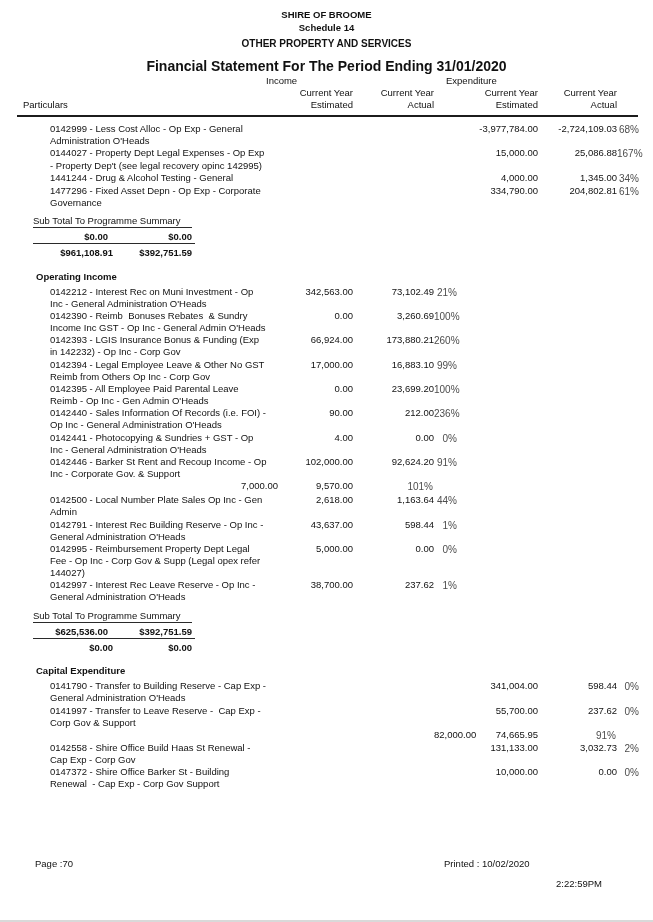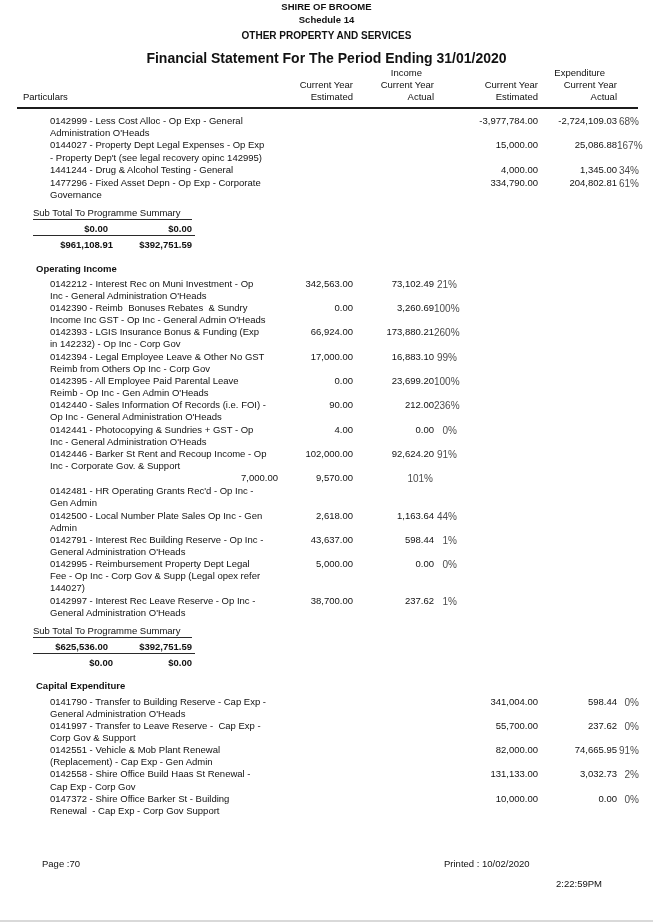--- a/index.html
+++ b/index.html
@@ -7,34 +7,34 @@
     position:relative;
     width:653px;height:922px;
     background:#fff;
     font-family:"Liberation Sans","DejaVu Sans",sans-serif;
     font-size:9.5px;line-height:12.15px;color:#111;
     overflow:hidden;
     box-sizing:border-box;
   }
   .page-bottom-edge{position:absolute;left:0;bottom:0;width:100%;height:2px;background:#d9d9d9;}
   
-  .doc-head{padding-top:0;text-align:center;}
+  .doc-head{padding-top:8px;text-align:center;}
   .t1{font-weight:bold;font-size:9.5px;line-height:13px;}
   .t3{font-weight:bold;font-size:10px;line-height:15px;padding-top:2px;}
   .subtitle{font-weight:bold;font-size:14px;padding-top:9px;}
   
   .grid{
     display:grid;
     grid-template-columns:228px 75px 81px 24px 80px 79px 23px;
     padding-left:50px;padding-right:13px;
     align-items:start;
   }
   .colhead{margin-top:3px;}
   .colhead .grp-row{display:grid;grid-template-columns:228px 156px 24px 159px 23px;padding-left:50px;padding-right:13px;}
-  .grp-label{text-align:right;position:relative;left:-12px;}
+  .grp-label{text-align:left;position:relative;left:-12px;}
   .colhead .cols{margin-top:0;}
   .ch-cell{text-align:right;}
   .particulars{align-self:end;position:relative;left:-27px;}
   .rule{height:2.5px;background:#1c1c1c;margin:3px 15px 0 17px;}
   
   .tbl{padding-top:6px;}
   .row{margin:0;}
   .desc{white-space:pre-wrap;padding-right:10px;box-sizing:border-box;}
   .num{text-align:right;}
   .pct{text-align:right;font-size:10px;line-height:12px;color:#4c4c4c;padding-top:1px;padding-right:1px;box-sizing:border-box;}
@@ -47,21 +47,21 @@
   .st-grp-exp{width:162px;}
   .st-grp .num{box-sizing:border-box;}
   .st-inc-est{width:75px;}
   .st-inc-act{width:84px;}
   .st-exp-est{width:80px;}
   .st-exp-act{width:82px;padding-right:3px;}
   .st-spacer1{width:21px;}
   
   .footer{position:absolute;top:858px;left:0;width:100%;}
   .footer span{position:absolute;white-space:nowrap;}
-  .f-page{left:42px;}
+  .f-page{left:35px;}
   .f-printed{left:444px;}
   .f-time{left:556px;margin-top:20px;}
 </style>
 </head>
 <body>
 
 <div class="page">
 
   <div class="doc-head">
     <div class="t1">SHIRE OF BROOME</div>
@@ -227,21 +227,20 @@
       </div>
       <div class="grid row">
         <div class="num">7,000.00</div>
         <div class="num">9,570.00</div>
         <div class="pct">101%</div>
         <div class="num"></div>
         <div class="num"></div>
         <div class="pct"></div>
       </div>
       <div class="grid row">
-        <div class="desc">0142481 - HR Operating Grants Rec'd - Op Inc - Gen Admin</div>
         <div class="num"></div>
         <div class="num"></div>
         <div class="pct"></div>
         <div class="num"></div>
         <div class="num"></div>
         <div class="pct"></div>
       </div>
       <div class="grid row">
         <div class="desc">0142500 - Local Number Plate Sales Op Inc - Gen Admin</div>
         <div class="num">2,618.00</div>
@@ -303,21 +302,20 @@
       <div class="grid row">
         <div class="desc">0141997 - Transfer to Leave Reserve -  Cap Exp - Corp Gov &amp; Support</div>
         <div class="num"></div>
         <div class="num"></div>
         <div class="pct"></div>
         <div class="num">55,700.00</div>
         <div class="num">237.62</div>
         <div class="pct">0%</div>
       </div>
       <div class="grid row">
-        <div class="desc">0142551 - Vehicle &amp; Mob Plant Renewal (Replacement) - Cap Exp - Gen Admin</div>
         <div class="num"></div>
         <div class="num"></div>
         <div class="pct"></div>
         <div class="num">82,000.00</div>
         <div class="num">74,665.95</div>
         <div class="pct">91%</div>
       </div>
       <div class="grid row">
         <div class="desc">0142558 - Shire Office Build Haas St Renewal - Cap Exp - Corp Gov</div>
         <div class="num"></div>

